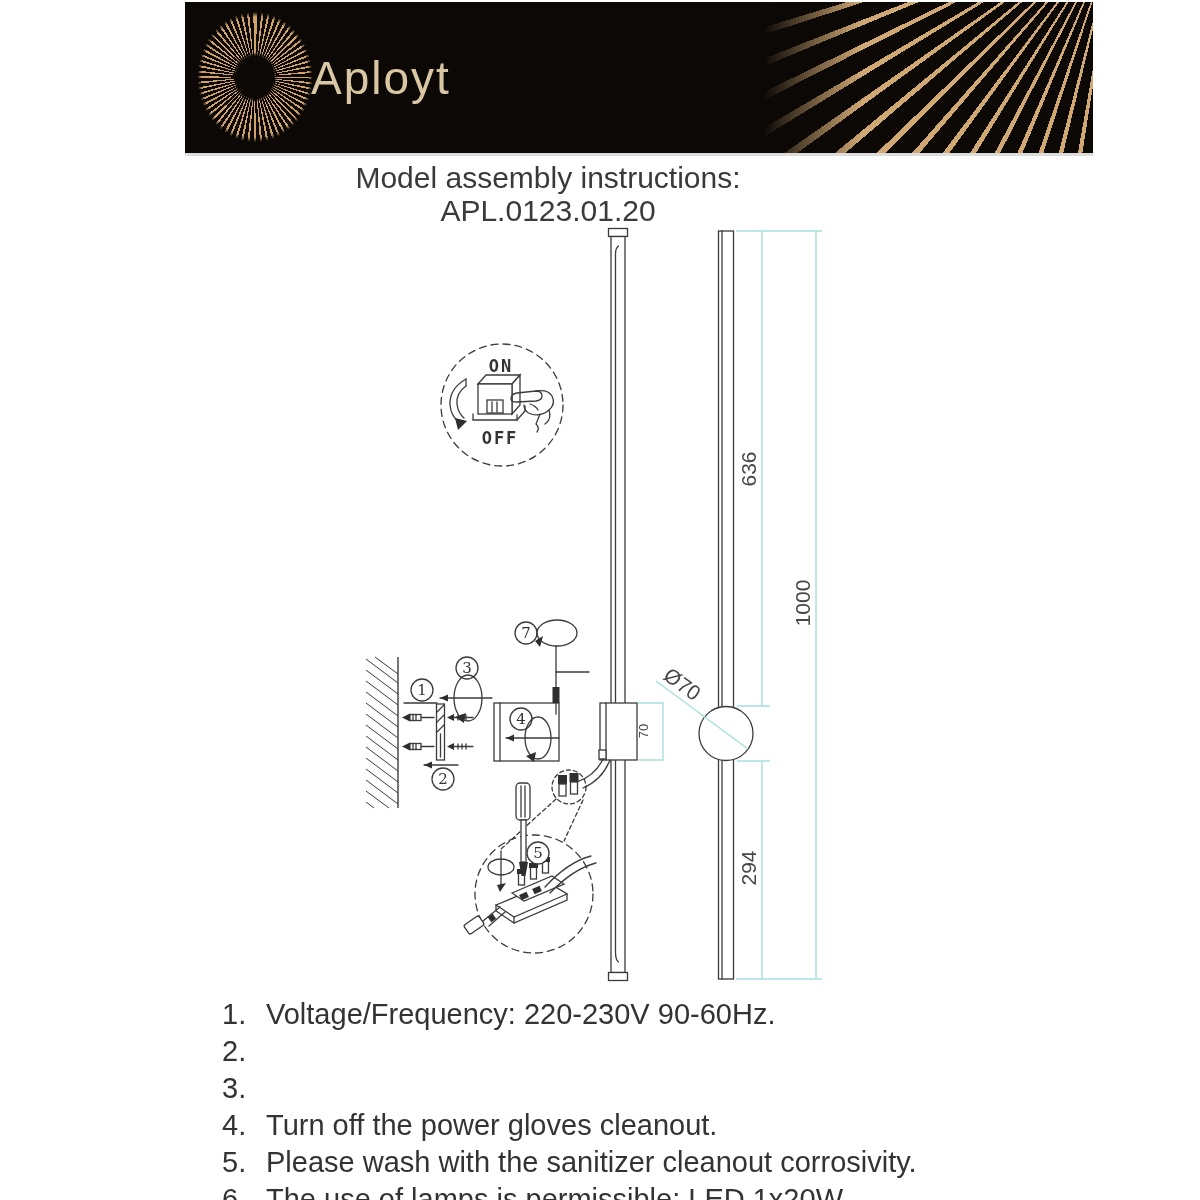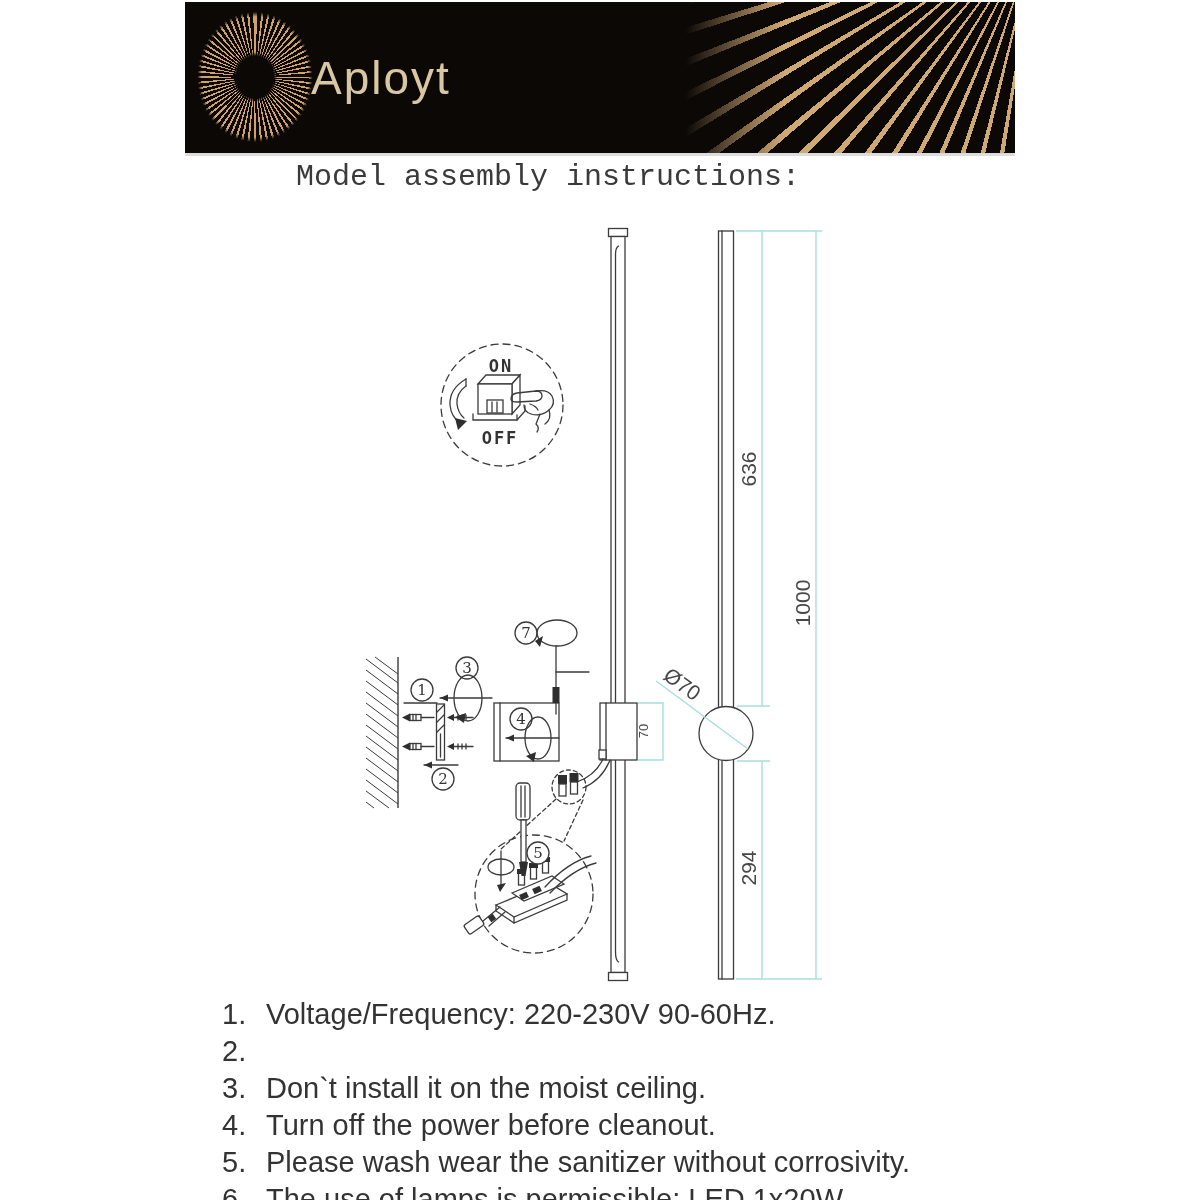--- a/index.html
+++ b/index.html
@@ -1,35 +1,35 @@
 <!DOCTYPE html>
 <html><head>
 <meta charset="utf-8">
 <style>
   html,body{margin:0;padding:0;background:#ffffff;}
   body{width:1200px;height:1200px;overflow:hidden;position:relative;
        font-family:"Liberation Sans",sans-serif;}
 
   
-  .banner{position:absolute;left:185px;top:2px;width:830px;height:151px;
+  .banner{position:absolute;left:185px;top:2px;width:908px;height:151px;
           background:#0b0806;overflow:hidden;border-bottom:3px solid #dcdcdc;}
   .sunburst{position:absolute;left:8px;top:5px;width:124px;height:140px;
             background:repeating-conic-gradient(#cfa26a 0deg 2deg,transparent 2deg 5.6deg);
             -webkit-mask-image:radial-gradient(closest-side,transparent 30%,#000 36%,#000 86%,transparent 93%);
             mask-image:radial-gradient(closest-side,transparent 30%,#000 36%,#000 86%,transparent 93%);}
   .brand{position:absolute;left:126px;top:0;height:151px;display:flex;align-items:center;
          color:#d8c7a2;font-size:46px;letter-spacing:2px;font-weight:400;}
   .rays{position:absolute;right:0;top:0;width:330px;height:151px;
         background:repeating-conic-gradient(from 198deg at 108% -55%,#d0a873 0deg 1.05deg,transparent 1.05deg 4.5deg);
         -webkit-mask-image:linear-gradient(to left,#000 70%,transparent 100%);
         mask-image:linear-gradient(to left,#000 70%,transparent 100%);}
 
   
   .titleblock{position:absolute;left:0;top:161px;width:1096px;text-align:center;
-              color:#3a3a3a;font-size:30px;line-height:33px;font-family:Liberation Mono, monospace;}
+              color:#3a3a3a;font-size:30px;line-height:33px;}
 
   
   .drawing{position:absolute;left:350px;top:222px;width:500px;height:772px;}
   .ln{stroke:#3b3b3b;fill:none;stroke-width:1.3;stroke-linecap:round;}
   .wh{stroke:#3b3b3b;fill:#ffffff;stroke-width:1.3;}
   .cy{stroke:#a5e0db;fill:none;stroke-width:1.4;}
   .fl{fill:#2e2e2e;stroke:none;}
   .dash{stroke-dasharray:7 5;}
   .dash2{stroke-dasharray:4 3;}
   .dimtxt{font-family:"Liberation Sans",sans-serif;font-size:21px;fill:#474747;
@@ -50,20 +50,21 @@
 <body>
 
 <div class="banner">
   <div class="sunburst"></div>
   <div class="brand">Aployt</div>
   <div class="rays"></div>
 </div>
 
 <div class="titleblock">
   <div>Model assembly instructions:</div>
+  <div>APL.0123.01.20</div>
 </div>
 
 <svg class="drawing" viewBox="350 222 500 772">
 
   <g>
     <rect class="wh" x="608.5" y="228.5" width="19" height="8"></rect>
     <rect class="wh" x="611" y="236.5" width="14" height="736"></rect>
     <path class="ln" d="M618.5 246 Q615.5 248 615.5 254 L615.5 952 Q615.5 960 618.5 962"></path>
     <rect class="wh" x="608.5" y="972.5" width="19" height="8"></rect>
     <rect class="wh" x="600" y="703" width="37" height="57"></rect>
@@ -275,27 +276,26 @@
 <div class="instructions">
   <div class="instr-row">
     <span class="instr-num">1.</span>
     <span>Voltage/Frequency: 220-230V 90-60Hz.</span>
   </div>
   <div class="instr-row">
     <span class="instr-num">2.</span>
   </div>
   <div class="instr-row">
     <span class="instr-num">3.</span>
-    <span>Don`t install it on the moist ceiling.</span>
   </div>
   <div class="instr-row">
     <span class="instr-num">4.</span>
-    <span>Turn off the power before cleanout.</span>
+    <span>Turn off the power gloves cleanout.</span>
   </div>
   <div class="instr-row">
     <span class="instr-num">5.</span>
-    <span>Please wash wear the sanitizer without corrosivity.</span>
+    <span>Please wash with the sanitizer cleanout corrosivity.</span>
   </div>
   <div class="instr-row">
     <span class="instr-num">6.</span>
     <span>The use of lamps is permissible: LED 1x20W.</span>
   </div>
 </div>
 
 </body></html>

